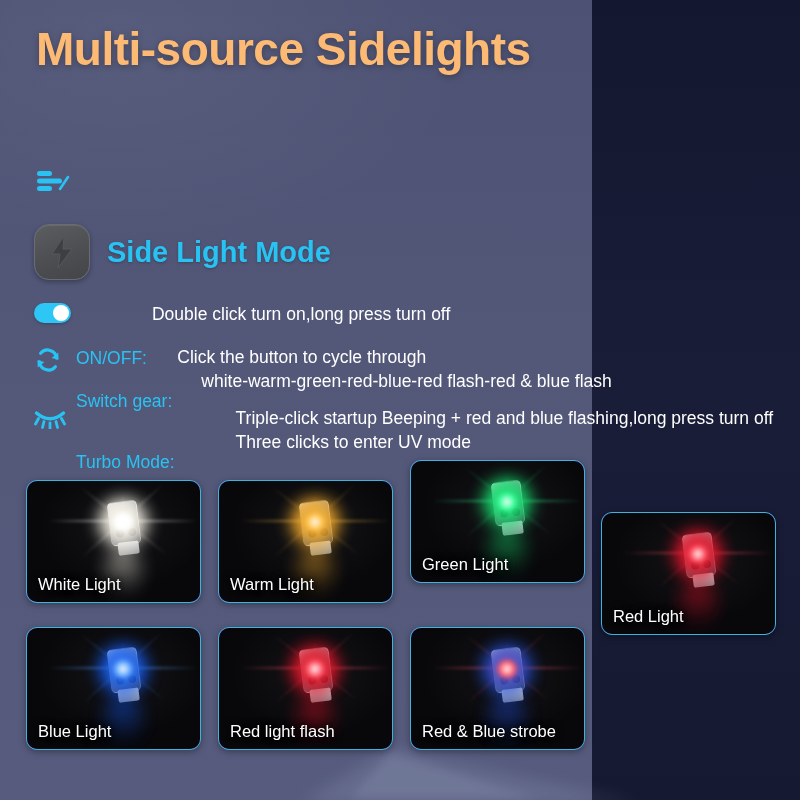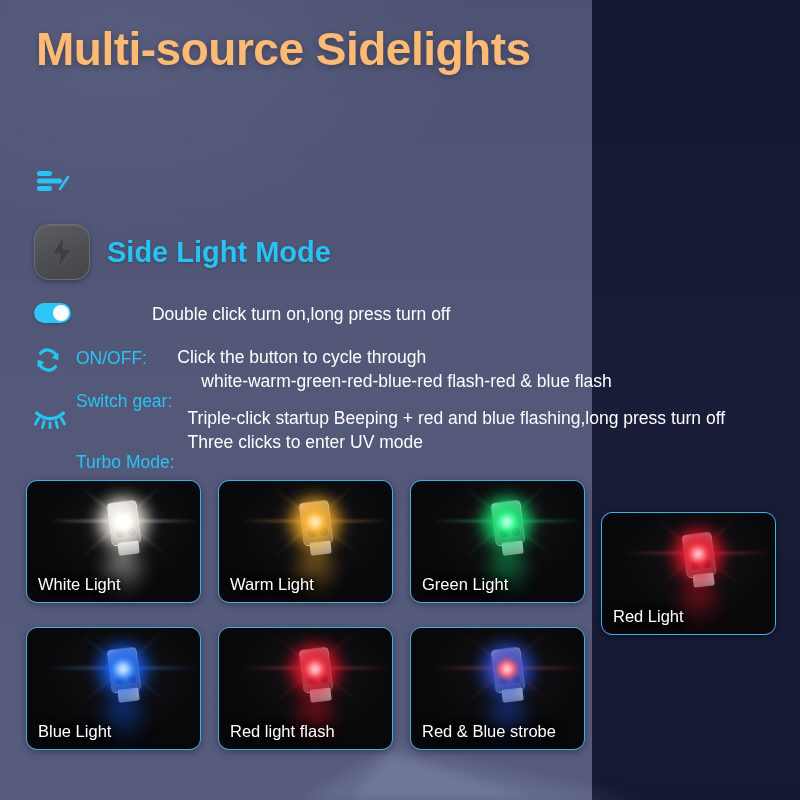--- a/index.html
+++ b/index.html
@@ -249,21 +249,21 @@
         <path d="M2.5 6 Q16 17.5 29.5 6" fill="none" stroke="#28c3f3" stroke-width="3.4" stroke-linecap="round"></path>
         <path d="M4.5 11.5 L1.5 17" stroke="#28c3f3" stroke-width="2.8" stroke-linecap="round"></path>
         <path d="M10 14.5 L8.5 20.5" stroke="#28c3f3" stroke-width="2.8" stroke-linecap="round"></path>
         <path d="M16 15.8 L16 21.5" stroke="#28c3f3" stroke-width="2.8" stroke-linecap="round"></path>
         <path d="M22 14.5 L23.5 20.5" stroke="#28c3f3" stroke-width="2.8" stroke-linecap="round"></path>
         <path d="M27.5 11.5 L30.5 17" stroke="#28c3f3" stroke-width="2.8" stroke-linecap="round"></path>
       </svg>
     </div>
     <div class="feat-body">
       <span class="feat-key">Turbo Mode:</span>
-      <span style="display:flex;flex-direction:column;padding-left:8px;">
+      <span style="display:flex;flex-direction:column;padding-left:8px;margin-left:48px;">
         <span class="feat-val">Triple-click startup Beeping + red and blue flashing,long press turn off</span>
         <span class="feat-val">Three clicks to enter UV mode</span>
       </span>
     </div>
   </div>
 
   <div id="gallery"></div>
 
 <div class="tile" style="left: 26px; top: 480px; width: 175px; height: 123px; border-color: rgb(59, 181, 224);">
       <div class="scene" style="background: radial-gradient(120px 90px at 55% 38%, rgba(255, 255, 255, 0.05), rgba(0, 0, 0, 0) 70%), rgb(8, 8, 11);">
@@ -296,21 +296,21 @@
             <i></i>
           </span>
           <span class="plug"></span>
         </div>
         <div class="glow" style="width: 64px; height: 58px; left: 64px; top: 12px; background: radial-gradient(circle, rgb(255, 194, 74) 0%, rgb(242, 168, 41) 38%, rgba(0, 0, 0, 0) 72%); opacity: 0.95;"></div>
         <div class="core" style="width: 20px; height: 18px; left: 86px; top: 32px; background: radial-gradient(circle, rgb(255, 255, 255) 0%, rgb(255, 194, 74) 55%, rgba(0, 0, 0, 0) 85%);"></div>
         <div class="reflect" style="width: 36px; height: 52px; left: 78px; top: 66px; background: linear-gradient(rgb(242, 168, 41) 0%, rgba(0, 0, 0, 0) 95%); opacity: 0.6;"></div>
       </div>
       <div class="tile-label">Warm Light</div>
     </div>
-    <div class="tile" style="left: 410px; top: 480px; width: 175px; height: 123px; border-color: rgb(59, 181, 224);">
+    <div class="tile" style="left: 410px; top: 460px; width: 175px; height: 123px; border-color: rgb(59, 181, 224);">
       <div class="scene" style="background: radial-gradient(120px 90px at 55% 38%, rgba(255, 255, 255, 0.05), rgba(0, 0, 0, 0) 70%), rgb(8, 8, 11);">
         <div class="ray" style="width: 150px; height: 2px; left: 21px; top: 39px; background: linear-gradient(90deg, rgba(0, 0, 0, 0) 0%, rgb(57, 255, 154) 50%, rgba(0, 0, 0, 0) 100%); opacity: 0.75; transform: rotate(0deg);"></div>
         <div class="ray" style="width: 110px; height: 1.4px; left: 41px; top: 39.3px; background: linear-gradient(90deg, rgba(0, 0, 0, 0) 0%, rgb(57, 255, 154) 50%, rgba(0, 0, 0, 0) 100%); opacity: 0.75; transform: rotate(38deg);"></div>
         <div class="ray" style="width: 110px; height: 1.4px; left: 41px; top: 39.3px; background: linear-gradient(90deg, rgba(0, 0, 0, 0) 0%, rgb(57, 255, 154) 50%, rgba(0, 0, 0, 0) 100%); opacity: 0.75; transform: rotate(-42deg);"></div>
         <div class="ray" style="width: 54px; height: 1.2px; left: 69px; top: 39.4px; background: linear-gradient(90deg, rgba(0, 0, 0, 0) 0%, rgb(57, 255, 154) 50%, rgba(0, 0, 0, 0) 100%); opacity: 0.75; transform: rotate(90deg);"></div>
         <div class="dongle" style="left: 82px; top: 20px; background: linear-gradient(150deg, rgb(159, 230, 192) 0%, rgba(120, 125, 132, 0.85) 60%, rgba(70, 74, 80, 0.9) 100%);">
           <span class="dots">
             <i></i>
             <i></i>
           </span>

